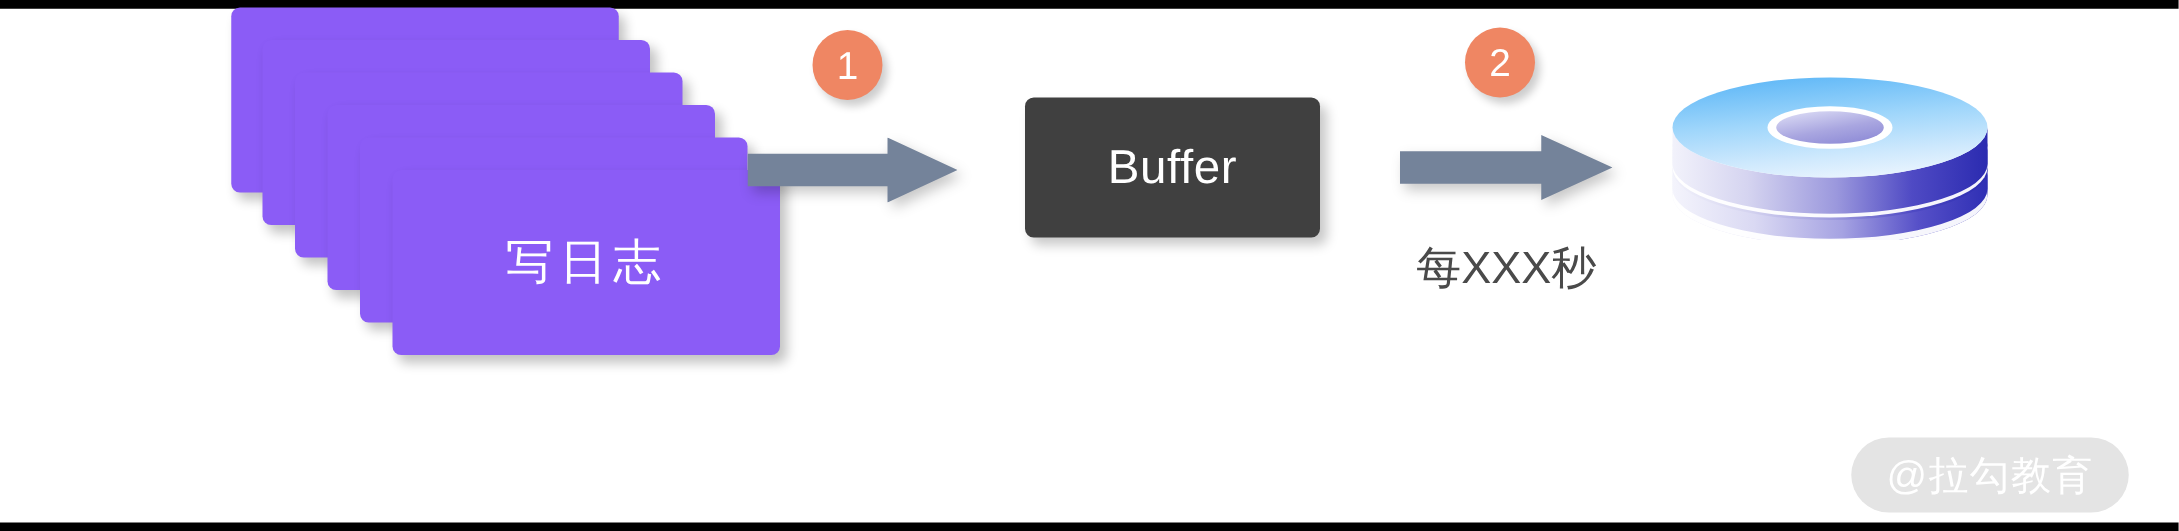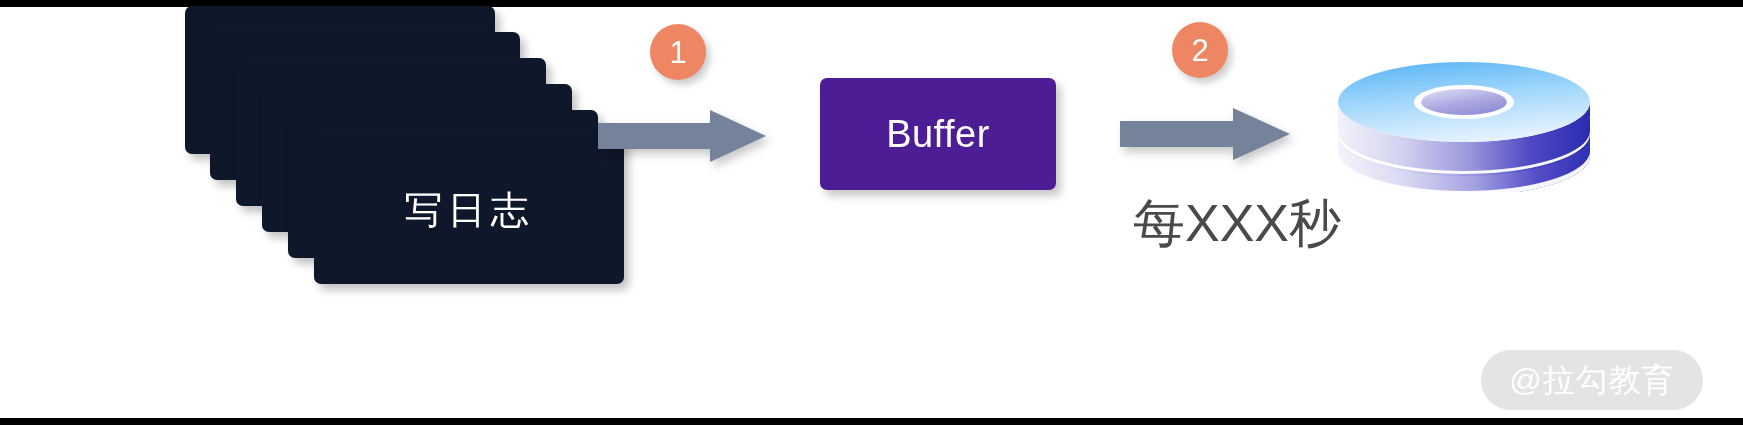--- a/index.html
+++ b/index.html
@@ -33,21 +33,21 @@
     position: absolute;
     left: 160px;
     top: 0px;
     width: 400px;
     height: 250px;
   }
   .log-card {
     position: absolute;
     width: 310px;
     height: 148px;
-    background: #0f172a;
+    background: #8b5cf6;
     border-radius: 7px;
     box-shadow: 5px 6px 9px rgba(0,0,0,0.24);
   }
   .log-card.c1 { left: 25px;  top: 6px;  }
   .log-card.c2 { left: 50px;  top: 32px; }
   .log-card.c3 { left: 76px;  top: 58px; }
   .log-card.c4 { left: 102px; top: 84px; }
   .log-card.c5 { left: 128px; top: 110px;}
   .log-card.c6 {
     left: 154px; top: 136px;
@@ -93,42 +93,42 @@
   #badge-1 { left: 650px;  top: 24px; }
   #badge-2 { left: 1172px; top: 22px; }
 
   
   #buffer-box {
     position: absolute;
     left: 820px;
     top: 78px;
     width: 236px;
     height: 112px;
-    background: #4c1d95;
+    background: #404040;
     border-radius: 7px;
     box-shadow: 5px 6px 9px rgba(0,0,0,0.22);
     display: flex;
     align-items: center;
     justify-content: center;
   }
   #buffer-label {
     color: #ffffff;
     font-size: 38px;
     line-height: 1;
     font-weight: 400;
     letter-spacing: 0.5px;
   }
 
   
   #interval-label {
     position: absolute;
     left: 1133px;
     top: 192px;
     color: #4a4a4a;
-    font-size: 52px;
+    font-size: 36px;
     line-height: 1.2;
     font-weight: 400;
     white-space: nowrap;
   }
 
   
   #database-icon {
     position: absolute;
     left: 1330px;
     top: 60px;

